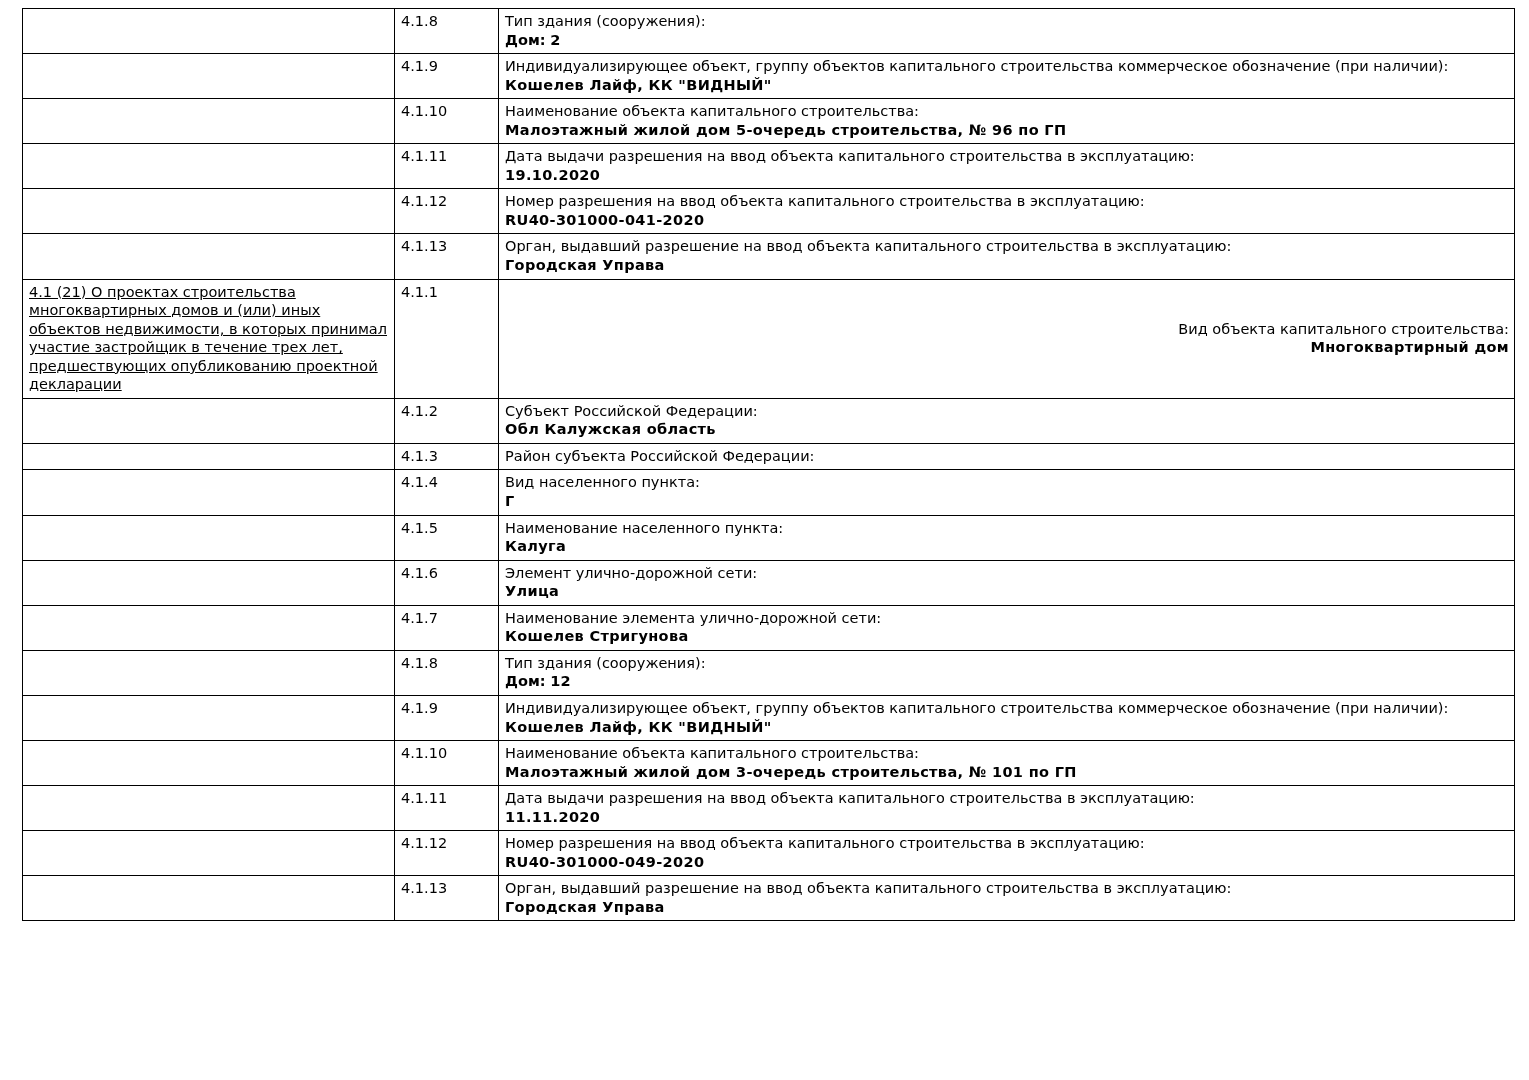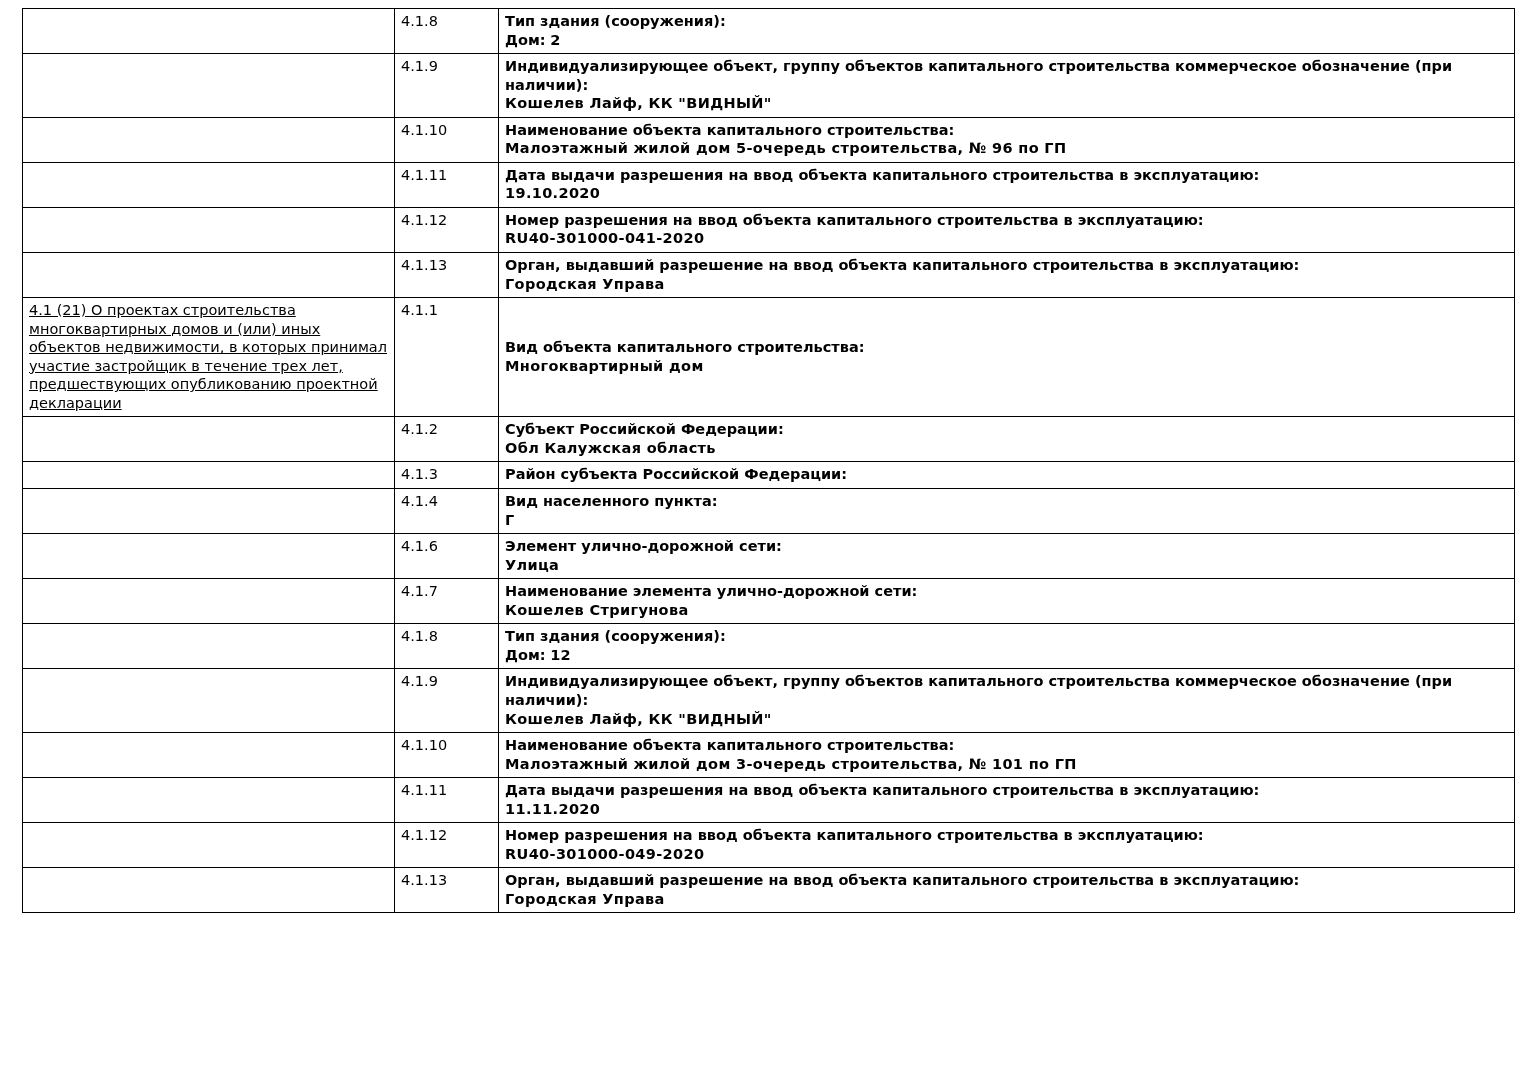--- a/index.html
+++ b/index.html
@@ -44,21 +44,21 @@
   }
   td.num-cell {
     font-size: 14.5px;
     vertical-align: middle;
     padding-left: 7px;
   }
   td.body-cell {
     padding-left: 8px;
   }
   .lbl {
-    font-weight: bold;
+    font-weight: normal;
     display: block;
   }
   .val {
     font-weight: bold;
     display: block;
     letter-spacing: 0.35px;
   }
   .val.inline-val {
     display: inline;
     letter-spacing: 0.35px;
@@ -139,21 +139,21 @@
         <td class="num-cell mid-num">4.1.13</td>
         <td class="body-cell">
           <span class="lbl">Орган, выдавший разрешение на ввод объекта капитального строительства в эксплуатацию:</span>
           <span class="val">Городская Управа</span>
         </td>
       </tr>
 
       <tr>
         <td class="left-cell tall-left">4.1 (21) О проектах строительства многоквартирных домов и (или) иных объектов недвижимости, в которых принимал участие застройщик в течение трех лет, предшествующих опубликованию проектной декларации</td>
         <td class="num-cell mid-num">4.1.1</td>
-        <td class="body-cell" style="vertical-align:middle;">
+        <td class="body-cell" style="vertical-align:middle;text-align:right;">
           <span class="lbl">Вид объекта капитального строительства:</span>
           <span class="val">Многоквартирный дом</span>
         </td>
       </tr>
 
       <tr>
         <td class="left-cell empty-cell"></td>
         <td class="num-cell mid-num">4.1.2</td>
         <td class="body-cell">
           <span class="lbl">Субъект Российской Федерации:</span>
@@ -171,20 +171,28 @@
 
       <tr>
         <td class="left-cell empty-cell"></td>
         <td class="num-cell mid-num">4.1.4</td>
         <td class="body-cell">
           <span class="lbl">Вид населенного пункта:</span>
           <span class="val">Г</span>
         </td>
       </tr>
 
+      <tr>
+        <td class="left-cell empty-cell"></td>
+        <td class="num-cell mid-num">4.1.5</td>
+        <td class="body-cell">
+          <span class="lbl">Наименование населенного пункта:</span>
+          <span class="val">Калуга</span>
+        </td>
+      </tr>
 
       <tr>
         <td class="left-cell empty-cell"></td>
         <td class="num-cell mid-num">4.1.6</td>
         <td class="body-cell">
           <span class="lbl">Элемент улично-дорожной сети:</span>
           <span class="val">Улица</span>
         </td>
       </tr>
 

